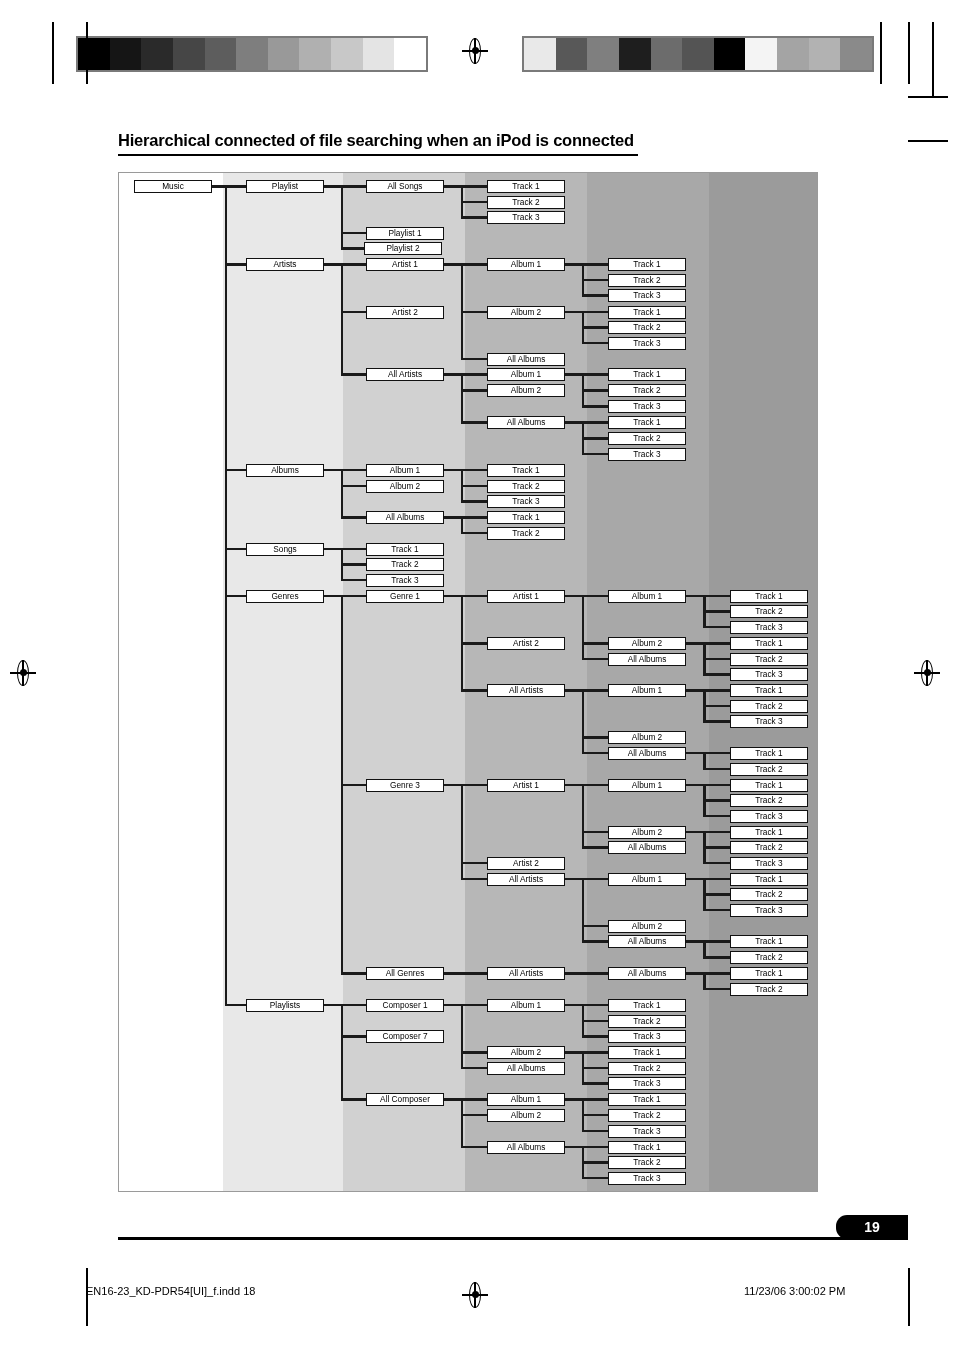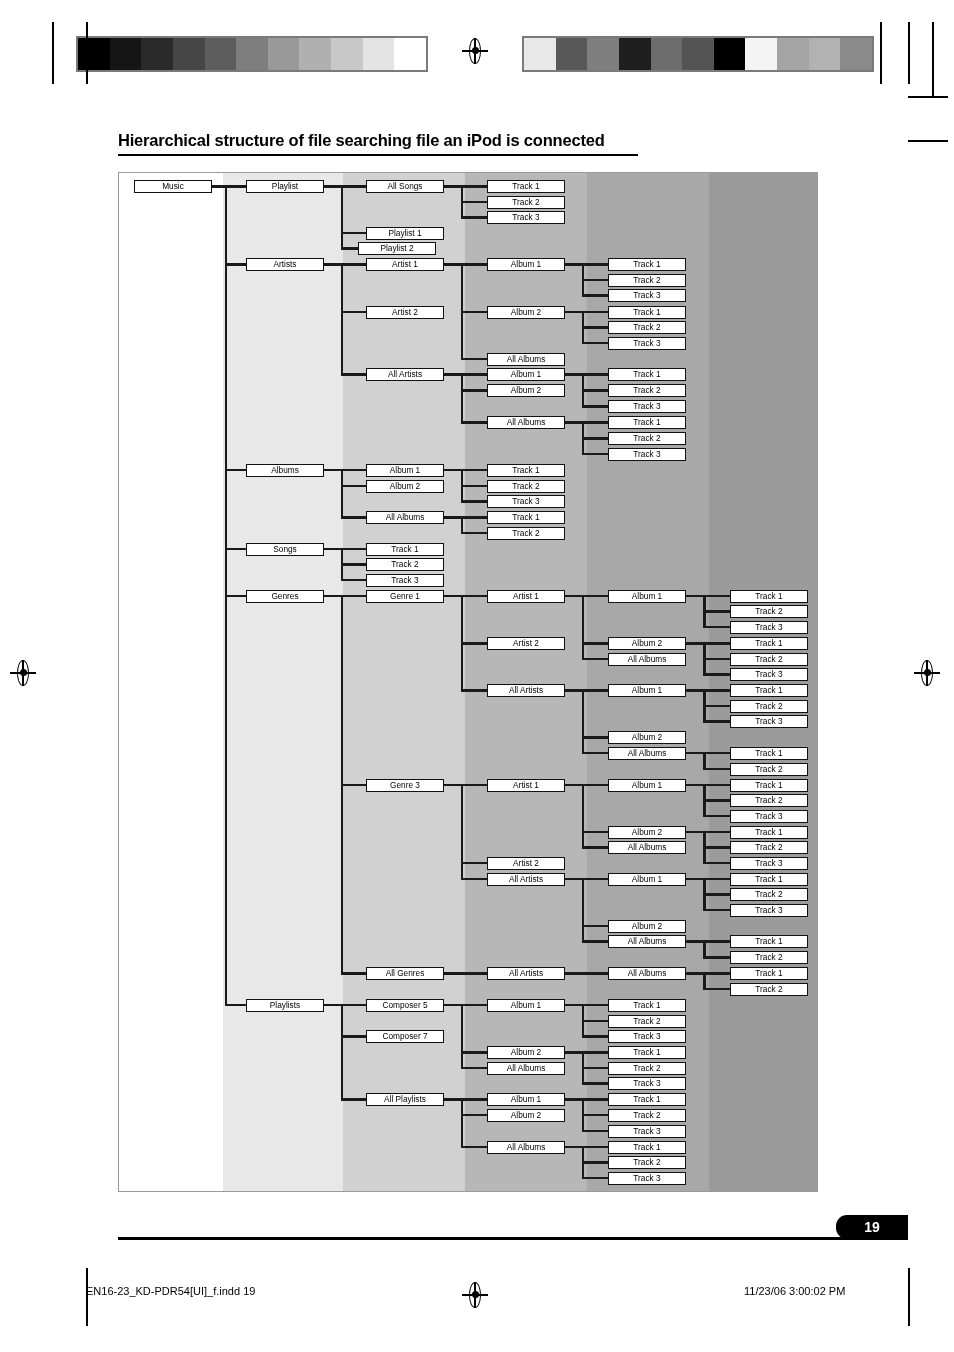--- a/index.html
+++ b/index.html
@@ -114,21 +114,21 @@
 <div class="cropline" style="left:52px;top:22px;width:2px;height:62px;"></div>
 <div class="cropline" style="left:86px;top:22px;width:2px;height:62px;"></div>
 <div class="cropline" style="left:880px;top:22px;width:2px;height:62px;"></div>
 <div class="cropline" style="left:908px;top:22px;width:2px;height:62px;"></div>
 <div class="cropline" style="left:86px;top:1268px;width:2px;height:58px;"></div>
 <div class="cropline" style="left:908px;top:1268px;width:2px;height:58px;"></div>
 <div class="cropline" style="left:908px;top:96px;width:40px;height:2px;"></div>
 <div class="cropline" style="left:908px;top:140px;width:40px;height:2px;"></div>
 <div class="cropline" style="left:932px;top:22px;width:2px;height:76px;"></div>
 
-<div class="page-title">Hierarchical structure of file searching file an iPod is connected</div>
+<div class="page-title">Hierarchical connected of file searching when an iPod is connected</div>
 <div class="title-rule"></div>
 
 <div id="diagram">
   <div id="bands">
       <div class="band" style="left: 0px; width: 105px; background: rgb(255, 255, 255);"></div>
       <div class="band" style="left: 105px; width: 120px; background: rgb(232, 232, 232);"></div>
       <div class="band" style="left: 225px; width: 122px; background: rgb(209, 209, 209);"></div>
       <div class="band" style="left: 347px; width: 122px; background: rgb(183, 183, 183);"></div>
       <div class="band" style="left: 469px; width: 122px; background: rgb(168, 168, 168);"></div>
       <div class="band" style="left: 591px; width: 109px; background: rgb(155, 155, 155);"></div>
@@ -325,21 +325,21 @@
       <div class="lnk h" style="left: 463.96px; top: 1004.9px; width: 26.04px;"></div>
     </div>
   <div id="nodes">
       <div class="node" id="n001" style="left: 16px; top: 8px; width: 78px;">Music</div>
       <div class="node" id="n010" style="left: 128px; top: 8px; width: 78px;">Playlist</div>
       <div class="node" id="n011" style="left: 248px; top: 8px; width: 78px;">All Songs</div>
       <div class="node" id="n012" style="left: 369px; top: 8px; width: 78px;">Track 1</div>
       <div class="node" id="n013" style="left: 369px; top: 23.5px; width: 78px;">Track 2</div>
       <div class="node" id="n014" style="left: 369px; top: 39px; width: 78px;">Track 3</div>
       <div class="node" id="n015" style="left: 248px; top: 54.5px; width: 78px;">Playlist 1</div>
-      <div class="node" id="n016" style="left: 240px; top: 70px; width: 78px;">Playlist 2</div>
+      <div class="node" id="n016" style="left: 246px; top: 70px; width: 78px;">Playlist 2</div>
       <div class="node" id="n020" style="left: 128px; top: 86px; width: 78px;">Artists</div>
       <div class="node" id="n021" style="left: 248px; top: 86px; width: 78px;">Artist 1</div>
       <div class="node" id="n022" style="left: 369px; top: 86px; width: 78px;">Album 1</div>
       <div class="node" id="n023" style="left: 490px; top: 86px; width: 78px;">Track 1</div>
       <div class="node" id="n024" style="left: 490px; top: 101.5px; width: 78px;">Track 2</div>
       <div class="node" id="n025" style="left: 490px; top: 117px; width: 78px;">Track 3</div>
       <div class="node" id="n026" style="left: 248px; top: 133.5px; width: 78px;">Artist 2</div>
       <div class="node" id="n027" style="left: 369px; top: 133.5px; width: 78px;">Album 2</div>
       <div class="node" id="n028" style="left: 490px; top: 133.5px; width: 78px;">Track 1</div>
       <div class="node" id="n029" style="left: 490px; top: 149px; width: 78px;">Track 2</div>
@@ -410,40 +410,40 @@
       <div class="node" id="n117" style="left: 490px; top: 747.5px; width: 78px;">Album 2</div>
       <div class="node" id="n118" style="left: 490px; top: 763px; width: 78px;">All Albums</div>
       <div class="node" id="n119" style="left: 612px; top: 763px; width: 78px;">Track 1</div>
       <div class="node" id="n120" style="left: 612px; top: 779px; width: 78px;">Track 2</div>
       <div class="node" id="n130" style="left: 248px; top: 795px; width: 78px;">All Genres</div>
       <div class="node" id="n131" style="left: 369px; top: 795px; width: 78px;">All Artists</div>
       <div class="node" id="n132" style="left: 490px; top: 795px; width: 78px;">All Albums</div>
       <div class="node" id="n133" style="left: 612px; top: 795px; width: 78px;">Track 1</div>
       <div class="node" id="n134" style="left: 612px; top: 810.5px; width: 78px;">Track 2</div>
       <div class="node" id="n140" style="left: 128px; top: 826.5px; width: 78px;">Playlists</div>
-      <div class="node" id="n141" style="left: 248px; top: 826.5px; width: 78px;">Composer 5</div>
+      <div class="node" id="n141" style="left: 248px; top: 826.5px; width: 78px;">Composer 1</div>
       <div class="node" id="n142" style="left: 369px; top: 826.5px; width: 78px;">Album 1</div>
       <div class="node" id="n143" style="left: 490px; top: 826.5px; width: 78px;">Track 1</div>
       <div class="node" id="n144" style="left: 490px; top: 842.5px; width: 78px;">Track 2</div>
       <div class="node" id="n145" style="left: 248px; top: 858px; width: 78px;">Composer 7</div>
       <div class="node" id="n146" style="left: 490px; top: 858px; width: 78px;">Track 3</div>
       <div class="node" id="n147" style="left: 369px; top: 874px; width: 78px;">Album 2</div>
       <div class="node" id="n148" style="left: 490px; top: 874px; width: 78px;">Track 1</div>
       <div class="node" id="n149" style="left: 369px; top: 889.5px; width: 78px;">All Albums</div>
       <div class="node" id="n150" style="left: 490px; top: 889.5px; width: 78px;">Track 2</div>
       <div class="node" id="n151" style="left: 490px; top: 905px; width: 78px;">Track 3</div>
-      <div class="node" id="n152" style="left: 248px; top: 921px; width: 78px;">All Playlists</div>
+      <div class="node" id="n152" style="left: 248px; top: 921px; width: 78px;">All Composer</div>
       <div class="node" id="n153" style="left: 369px; top: 921px; width: 78px;">Album 1</div>
       <div class="node" id="n154" style="left: 490px; top: 921px; width: 78px;">Track 1</div>
       <div class="node" id="n155" style="left: 369px; top: 936.5px; width: 78px;">Album 2</div>
       <div class="node" id="n156" style="left: 490px; top: 936.5px; width: 78px;">Track 2</div>
       <div class="node" id="n157" style="left: 490px; top: 952.5px; width: 78px;">Track 3</div>
       <div class="node" id="n158" style="left: 369px; top: 968.5px; width: 78px;">All Albums</div>
       <div class="node" id="n159" style="left: 490px; top: 968.5px; width: 78px;">Track 1</div>
       <div class="node" id="n160" style="left: 490px; top: 984px; width: 78px;">Track 2</div>
       <div class="node" id="n161" style="left: 490px; top: 999.5px; width: 78px;">Track 3</div>
     </div>
 </div>
 
 <div class="foot-rule"></div>
 <div class="pagenum cut">19</div>
-<div class="foot-left">EN16-23_KD-PDR54[UI]_f.indd   19</div>
+<div class="foot-left">EN16-23_KD-PDR54[UI]_f.indd   18</div>
 <div class="foot-right">11/23/06   3:00:02 PM</div>
 
 </body></html>

